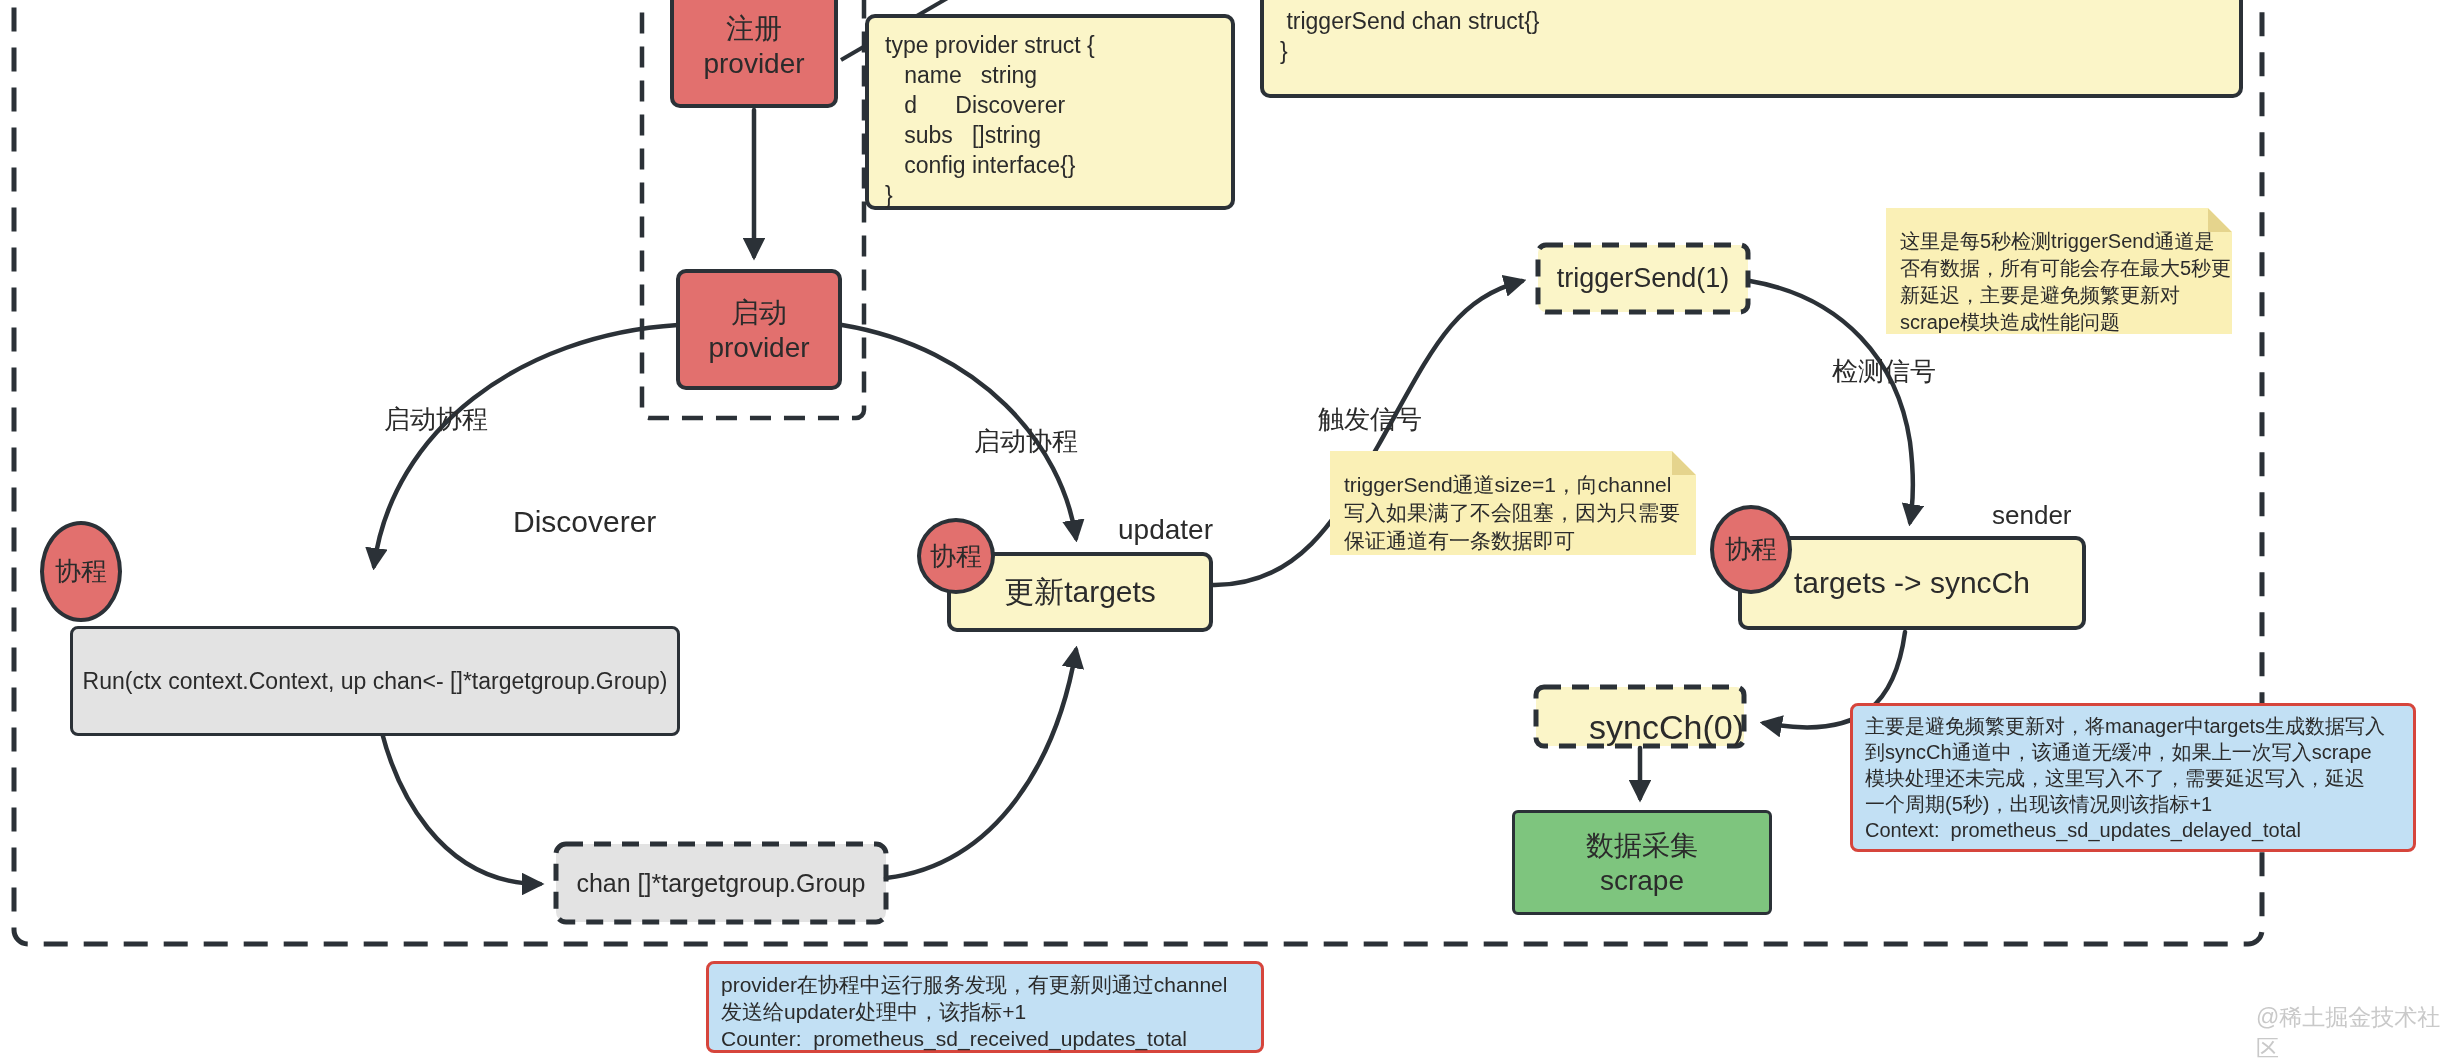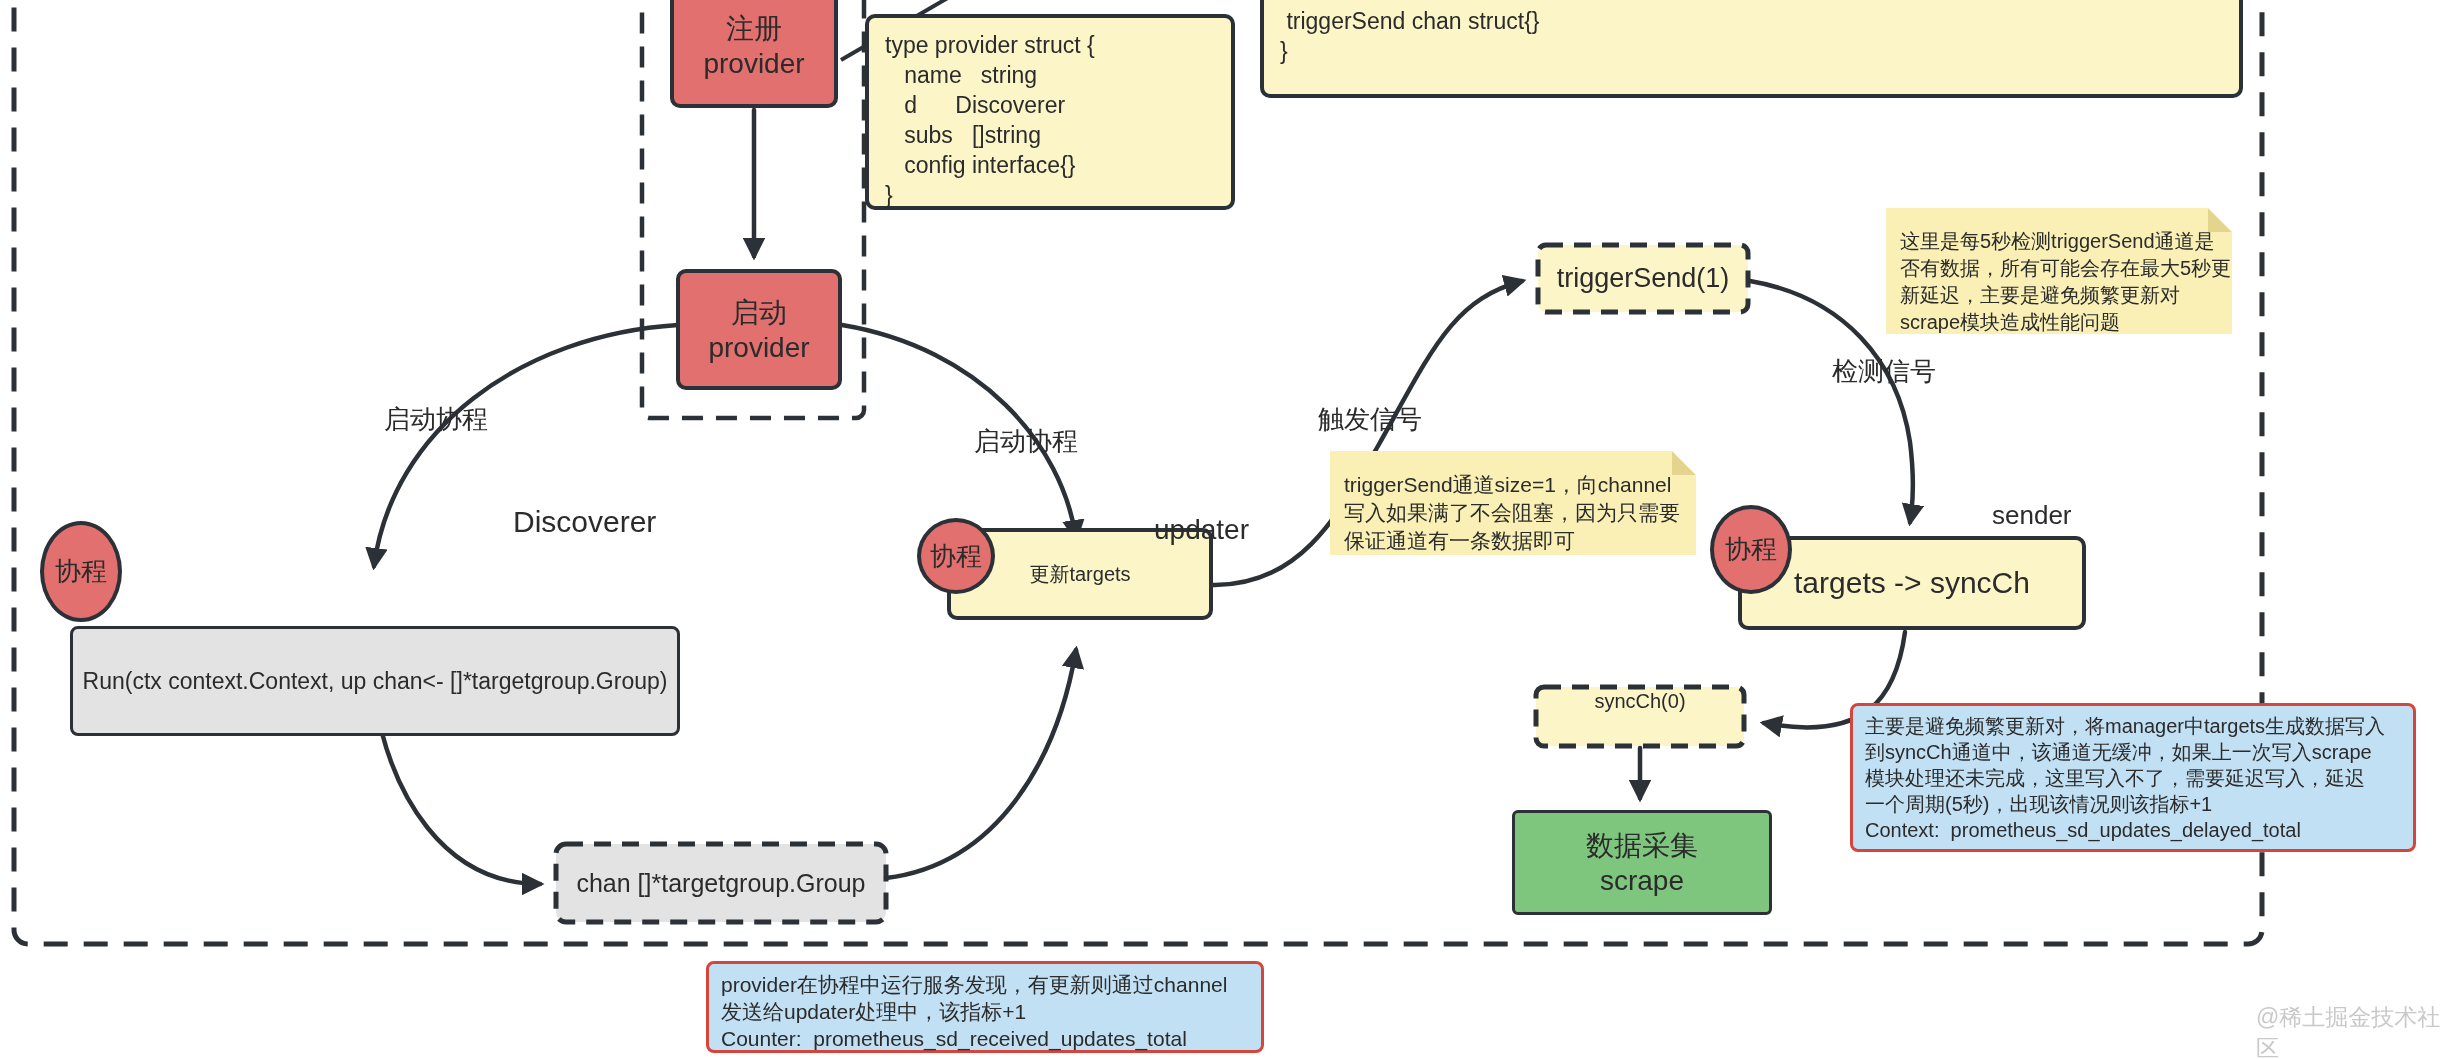--- a/index.html
+++ b/index.html
@@ -105,45 +105,45 @@
     <span>协程</span>
   </div>
   <div class="circle" style="left:917px; top:518px; width:78px; height:76px;">
     <span>协程</span>
   </div>
   <div class="circle" style="left:1710px; top:505px; width:82px; height:89px;">
     <span>协程</span>
   </div>
 
   <div class="lbl" style="left:513px; top:505px; font-size:30px;">Discoverer</div>
-  <div class="lbl" style="left:1118px; top:514px; font-size:28px;margin-left:36px;">updater</div>
+  <div class="lbl" style="left:1118px; top:514px; font-size:28px;">updater</div>
   <div class="lbl" style="left:1992px; top:500px; font-size:26px;">sender</div>
   <div class="lbl" style="left:384px; top:402px; font-size:26px;">启动协程</div>
   <div class="lbl" style="left:974px; top:424px; font-size:26px;">启动协程</div>
   <div class="lbl" style="left:1318px; top:402px; font-size:26px;">触发信号</div>
   <div class="lbl" style="left:1832px; top:354px; font-size:26px;">检测信号</div>
 
   <div class="node gray" style="left:70px; top:582px; width:610px; height:110px; font-size:23px;margin-top:44px;">
     <div>Run(ctx context.Context, up chan&lt;- []*targetgroup.Group)</div>
   </div>
-  <div class="node yellow" style="left:947px; top:528px; width:266px; height:92px; font-size:20px;">
+  <div class="node yellow" style="left:947px; top:552px; width:266px; height:80px; font-size:30px;">
     <div>更新targets</div>
   </div>
   <div class="node yellow" style="left:1738px; top:536px; width:348px; height:94px; font-size:30px;">
     <div>targets -&gt; syncCh</div>
   </div>
   <div class="node green" style="left:1512px; top:810px; width:260px; height:105px;">
     <div>数据采集</div>
     <div>scrape</div>
   </div>
 
   <div class="boxtext" style="left:1538px; top:245px; width:210px; height:67px; font-size:27px;">
     <span>triggerSend(1)</span>
   </div>
-  <div class="boxtext" style="left:1536px; top:672px; width:208px; height:59px; font-size:20px;">
+  <div class="boxtext" style="left:1536px; top:698px; width:208px; height:59px; font-size:34px;justify-content:flex-end;">
     <span>syncCh(0)</span>
   </div>
   <div class="boxtext" style="left:556px; top:844px; width:330px; height:78px; font-size:25px;">
     <span>chan []*targetgroup.Group</span>
   </div>
 
   <div class="note sticky" style="left:1886px; top:208px; width:346px; height:126px; line-height:27px; font-size:20px;">
     <div class="fold"></div>
     <div class="ln">这里是每5秒检测triggerSend通道是</div>
     <div class="ln">否有数据，所有可能会存在最大5秒更</div>

